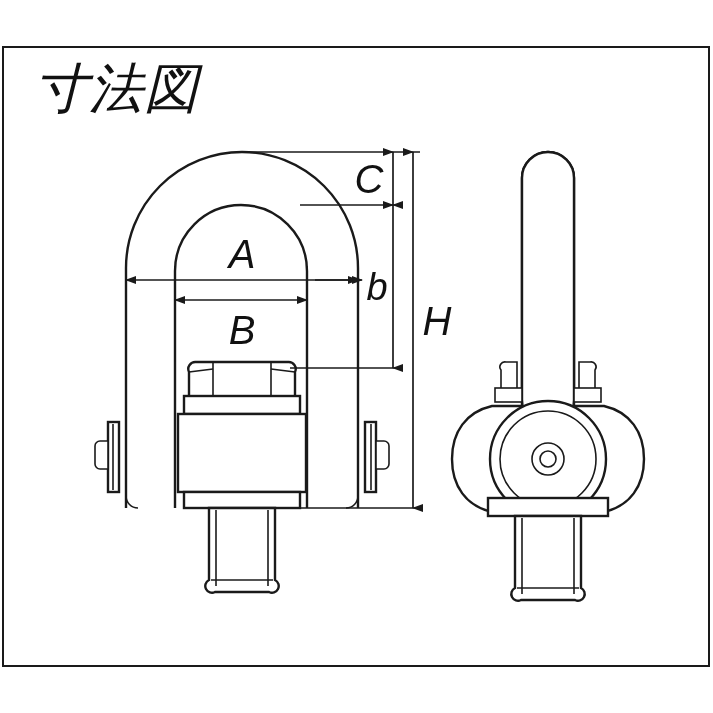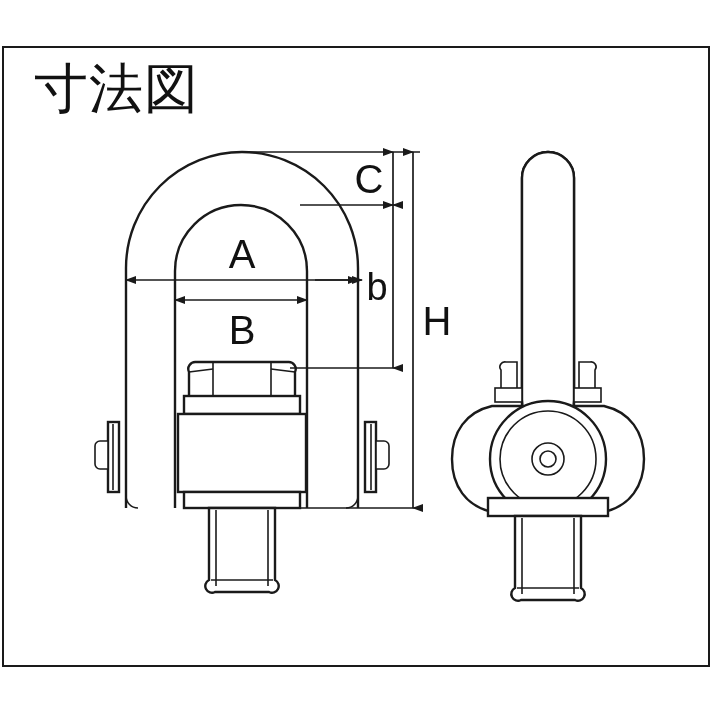--- a/index.html
+++ b/index.html
@@ -1,18 +1,18 @@
 <!DOCTYPE html>
 <html><head>
 <meta charset="utf-8">
 <style>
   html,body{margin:0;padding:0;background:#ffffff;}
   body{width:713px;height:713px;overflow:hidden;
        font-family:"Liberation Sans","DejaVu Sans",sans-serif;}
-  #root{position:relative;width:600px;height:713px;background:#ffffff;}
+  #root{position:relative;width:600px;height:713px;background:#ffffff;font-style:italic;}
   #frame{position:absolute;left:2px;top:46px;width:708px;height:621px;
          border:2px solid #1a1a1a;box-sizing:border-box;background:#ffffff;}
   #title{position:absolute;left:34px;top:62px;font-size:54px;line-height:54px;
          color:#111111;font-family:"DejaVu Sans",sans-serif;font-weight:400;
          letter-spacing:1px;white-space:nowrap;}
   #draw{position:absolute;left:0;top:0;width:713px;height:713px;}
   .dimtext{font-family:"Liberation Sans","DejaVu Sans",sans-serif;}
 </style>
 </head>
 <body>

